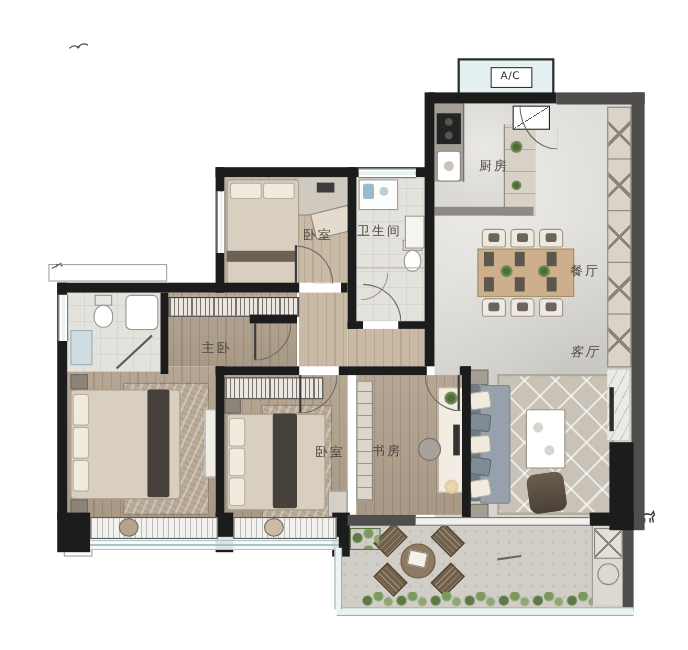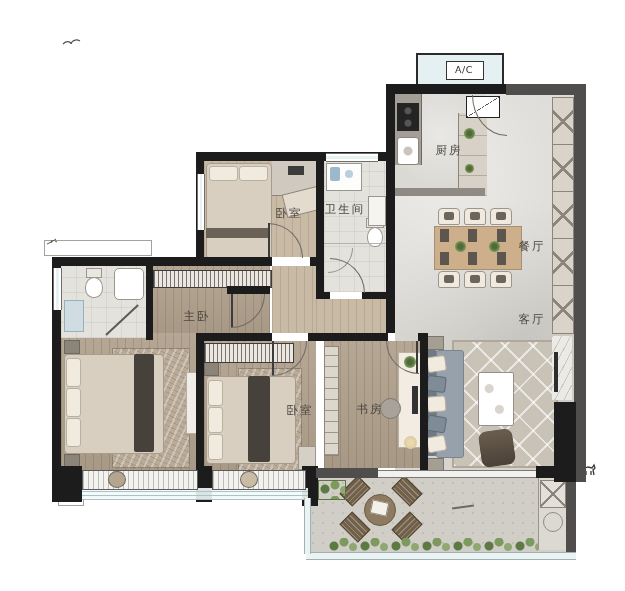--- a/index.html
+++ b/index.html
@@ -256,18 +256,18 @@
       <path d="M3 13 L4 8 L3 5 L5 6 L8 5 L12 6 L14 3 L15 6 L13 8 L14 13 M6 13 L6 9 M11 13 L11 9" stroke="#3b3832" stroke-width="1.3" fill="none"></path>
     </svg>
   <svg class="abs" style="left:46px;top:236px;z-index:4;" width="18" height="10" viewBox="0 0 18 10">
       <path d="M1 8 Q6 6 10 3 M5 7 L6 4 M9 5 L11 6" stroke="#5a564e" stroke-width="1" fill="none"></path>
     </svg>
 
   <div class="rlabel" style="left:449px;top:151px;">厨房</div>
   <div class="rlabel" style="left:289px;top:214px;">卧室</div>
   <div class="rlabel" style="left:345px;top:210px;">卫生间</div>
   <div class="rlabel" style="left:532px;top:247px;">餐厅</div>
-  <div class="rlabel" style="left:532px;top:320px;">客厅</div>
+  <div class="rlabel" style="left:532px;top:320px;font-style:italic;">客厅</div>
   <div class="rlabel" style="left:197px;top:317px;">主卧</div>
   <div class="rlabel" style="left:300px;top:411px;">卧室</div>
-  <div class="rlabel" style="left:370px;top:410px;">书房</div>
+  <div class="rlabel" style="left:352px;top:410px;">书房</div>
 
 </div>
 
 </body></html>

